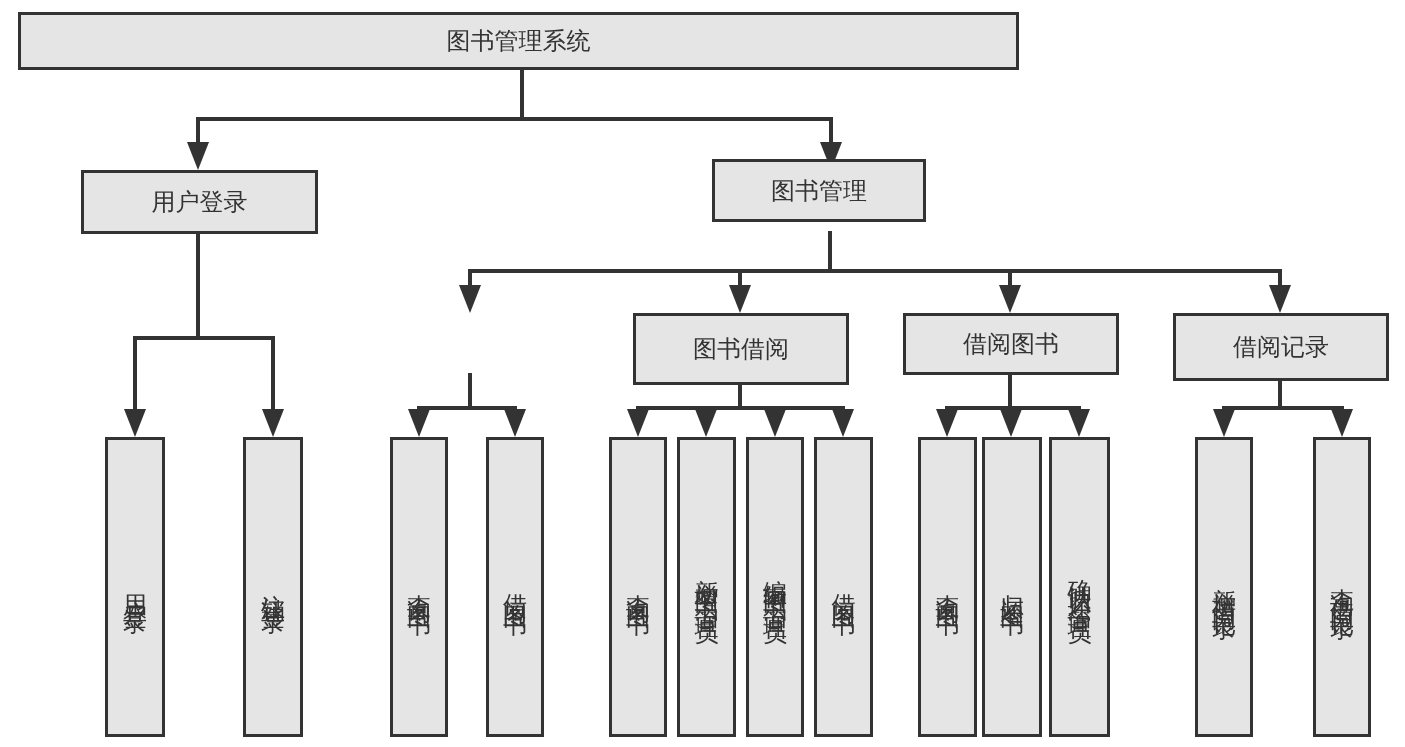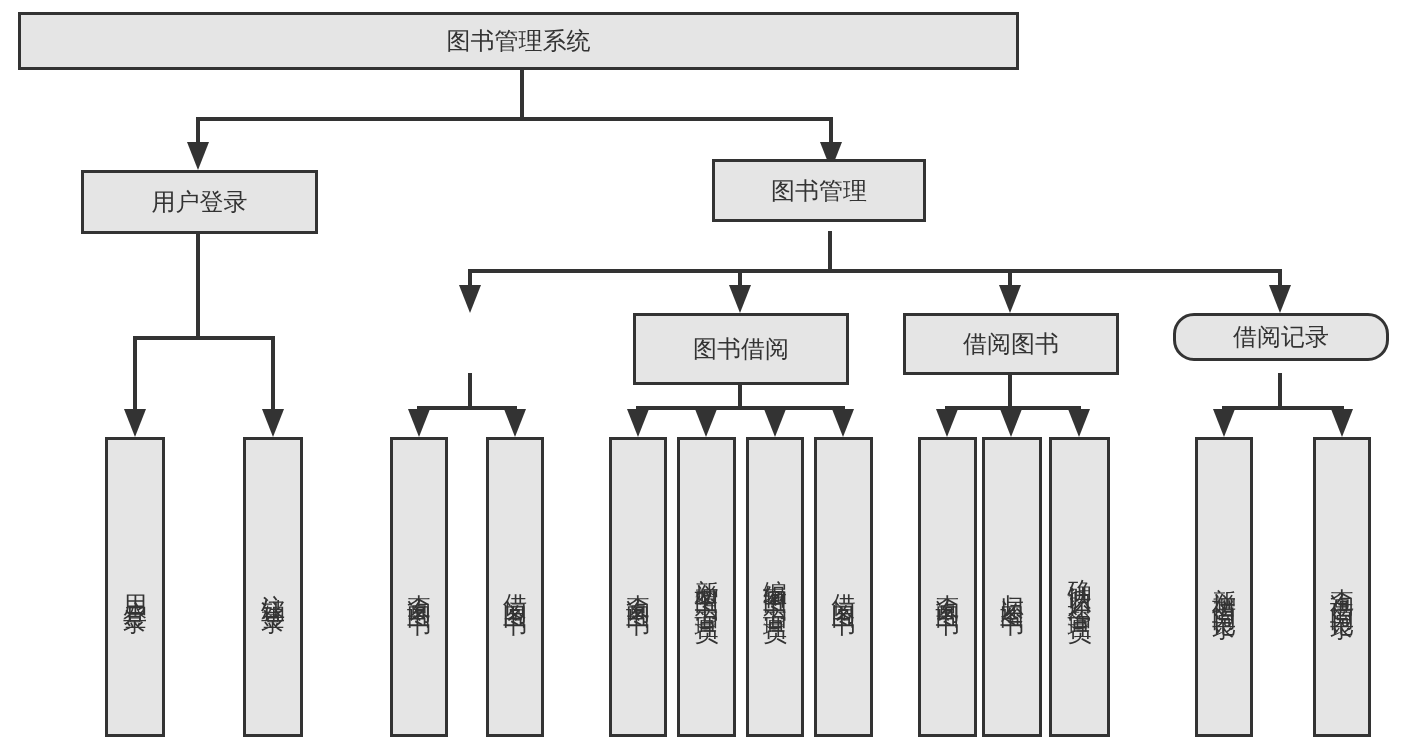--- a/index.html
+++ b/index.html
@@ -70,21 +70,21 @@
     </g>
   </svg>
 
   <div class="node" style="left:18px; top:12px; width:1001px; height:58px;">图书管理系统</div>
 
   <div class="node" style="left:81px; top:170px; width:237px; height:64px;">用户登录</div>
   <div class="node" style="left:712px; top:159px; width:214px; height:63px;">图书管理</div>
 
   <div class="node" style="left:633px; top:313px; width:216px; height:72px;">图书借阅</div>
   <div class="node" style="left:903px; top:313px; width:216px; height:62px;">借阅图书</div>
-  <div class="node" style="left:1173px; top:313px; width:216px; height:48px;border-radius:21px;">借阅记录</div>
+  <div class="node" style="left:1173px; top:313px; width:216px; height:68px;">借阅记录</div>
 
   <div class="node v" style="left:105px; top:437px; width:60px; height:300px;">用户登录</div>
   <div class="node v" style="left:243px; top:437px; width:60px; height:300px;">注销登录</div>
 
   <div class="node v" style="left:390px; top:437px; width:58px; height:300px;">查询图书</div>
   <div class="node v" style="left:486px; top:437px; width:58px; height:300px;">借阅图书</div>
 
   <div class="node v" style="left:609px; top:437px; width:58px; height:300px;">查询图书</div>
   <div class="node v" style="left:677px; top:437px; width:59px; height:300px;">新增图书（管理员）</div>
   <div class="node v" style="left:746px; top:437px; width:58px; height:300px;">编辑图书（管理员）</div>

